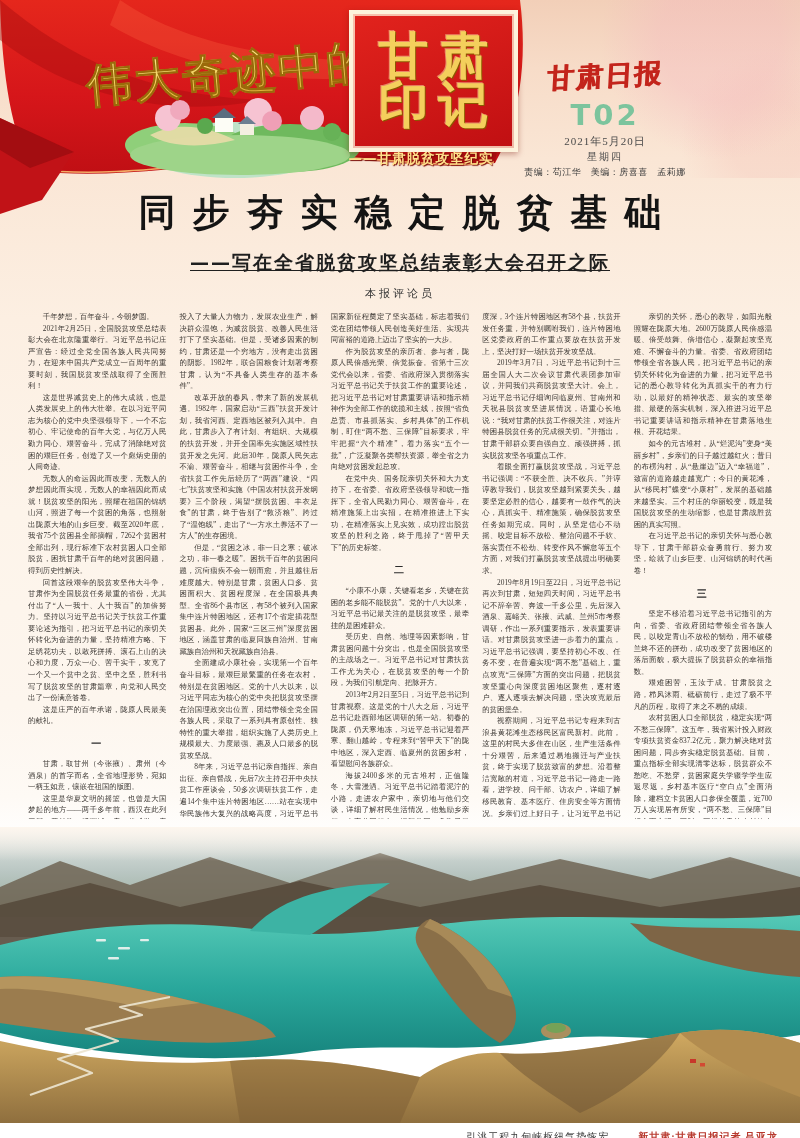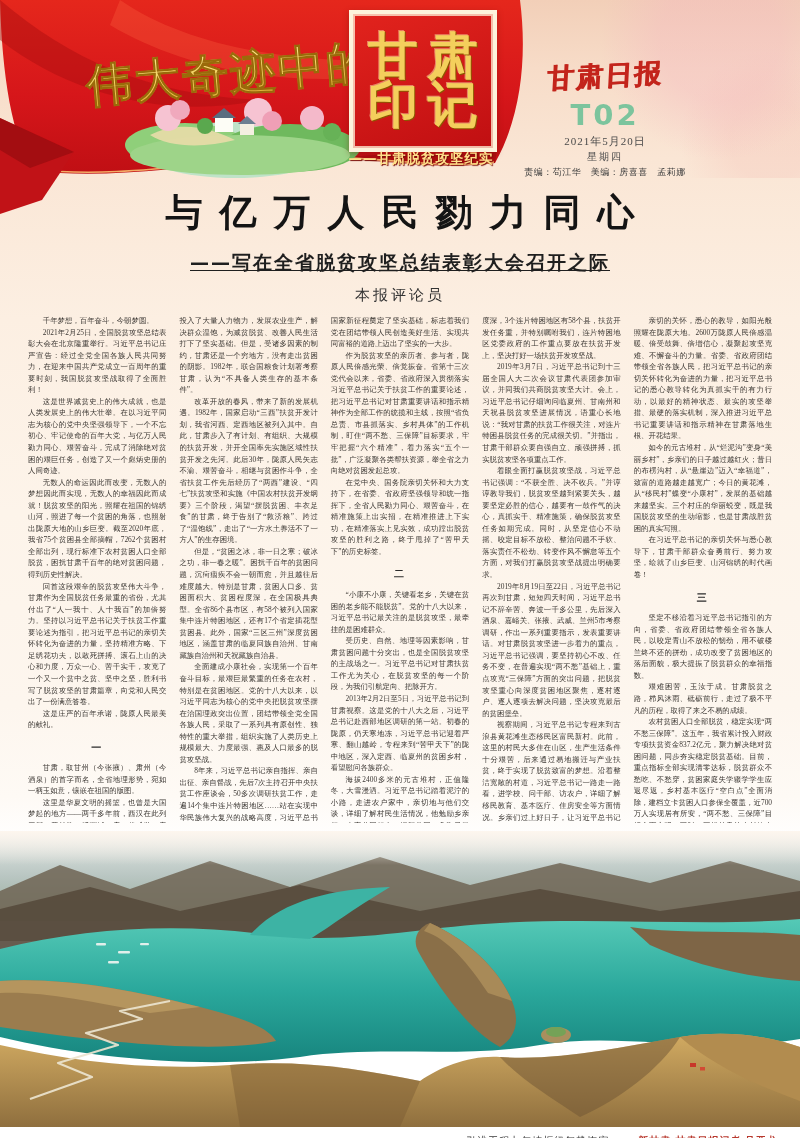--- a/index.html
+++ b/index.html
@@ -16,21 +16,21 @@
       #f2cfb8 0%, #f7dcc8 6%, #fae6d5 14%, #fcefe2 28%,
       #fdf4ea 45%, #fdf6ee 62%, #fefaf5 70%, #ffffff 74%);
   }
   
   .header{ position:relative; height:178px;
     background:radial-gradient(circle at 720px 40px, rgba(244,180,190,.35) 0 60px, transparent 120px),
                radial-gradient(circle at 770px 140px, rgba(244,190,180,.3) 0 40px, transparent 90px);
   }
   .banner-svg{ position:absolute; left:0; top:0; width:565px; height:215px; z-index:1; }
   .badge{
-    position:absolute; left:349px; top:10px; width:148px; height:142px; z-index:3;
+    position:absolute; left:349px; top:10px; width:169px; height:142px; z-index:3;
     background:linear-gradient(160deg,#e2231d,#c00f12);
     border:4px solid #fdf3dc;
     box-shadow:0 2px 6px rgba(120,20,10,.4);
     display:flex; align-items:center; justify-content:center;
   }
   .badge-frame{
     width:100%; height:100%; border:2px solid rgba(255,246,220,.75);
     display:flex; flex-direction:column; align-items:center; justify-content:center;
   }
   .badge-char{
@@ -61,21 +61,21 @@
   
   .headline{ position:relative; z-index:2; text-align:center; padding-top:10px; }
   .title{
     font-family:"DejaVu Sans", sans-serif; font-weight:bold;
     font-size:37px; color:#141414; letter-spacing:17px; padding-left:17px;
   }
   .subtitle{
     margin-top:12px; font-family:"DejaVu Sans", sans-serif; font-weight:bold;
     font-size:19px; color:#1f1f1f; letter-spacing:2px;text-decoration:underline;
   }
-  .byline{ margin-top:10px; font-size:15px; color:#333; letter-spacing:3px; }
+  .byline{ margin-top:10px; font-size:11px; color:#333; letter-spacing:3px; }
   
   .columns{
     display:flex; gap:13px; margin:10px 28px 0 28px; height:508px; overflow:hidden;
   }
   .col{ flex:1 1 0; font-size:7.4px; line-height:1.56; color:#3b3733; text-align:justify; }
   .para{ text-indent:2em; margin:0; }
   .para.cont{ text-indent:0; }
   .section-mark{
     text-align:center; font-weight:bold; font-size:10px; color:#2b2b2b;
     margin:9px 0 7px 0; letter-spacing:2px; text-indent:0;
@@ -154,21 +154,21 @@
     <div class="masthead">
       <div class="paper-name">甘肃日报</div>
       <div class="page-no">T02</div>
       <div class="m-date">2021年5月20日</div>
       <div class="m-week">星期四</div>
       <div class="m-editors">责编：苟江华　美编：房喜喜　孟莉娜</div>
     </div>
   </header>
 
   <section class="headline">
-    <h1 class="title">与亿万人民勠力同心</h1>
+    <h1 class="title">同步夯实稳定脱贫基础</h1>
     <div class="subtitle">——写在全省脱贫攻坚总结表彰大会召开之际</div>
     <div class="byline">本报评论员</div>
   </section>
 
   <main class="columns" id="article-columns">
       <div class="col">
         <p class="para">千年梦想，百年奋斗，今朝梦圆。</p>
         <p class="para">2021年2月25日，全国脱贫攻坚总结表彰大会在北京隆重举行。习近平总书记庄严宣告：经过全党全国各族人民共同努力，在迎来中国共产党成立一百周年的重要时刻，我国脱贫攻坚战取得了全面胜利！</p>
         <p class="para">这是世界减贫史上的伟大成就，也是人类发展史上的伟大壮举。在以习近平同志为核心的党中央坚强领导下，一个不忘初心、牢记使命的百年大党，与亿万人民勠力同心、艰苦奋斗，完成了消除绝对贫困的艰巨任务，创造了又一个彪炳史册的人间奇迹。</p>
         <p class="para">无数人的命运因此而改变，无数人的梦想因此而实现，无数人的幸福因此而成就！脱贫攻坚的阳光，照耀在祖国的锦绣山河，照进了每一个贫困的角落，也照射出陇原大地的山乡巨变。截至2020年底，我省75个贫困县全部摘帽，7262个贫困村全部出列，现行标准下农村贫困人口全部脱贫，困扰甘肃千百年的绝对贫困问题，得到历史性解决。</p>

